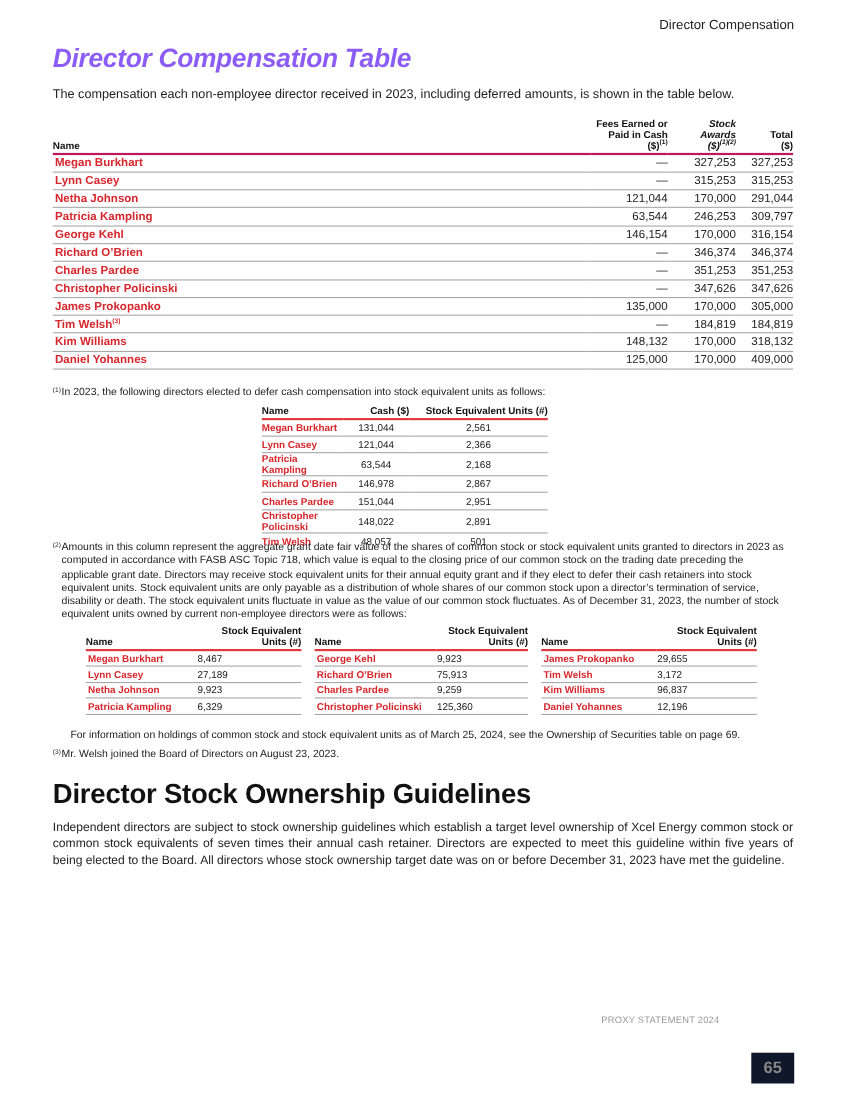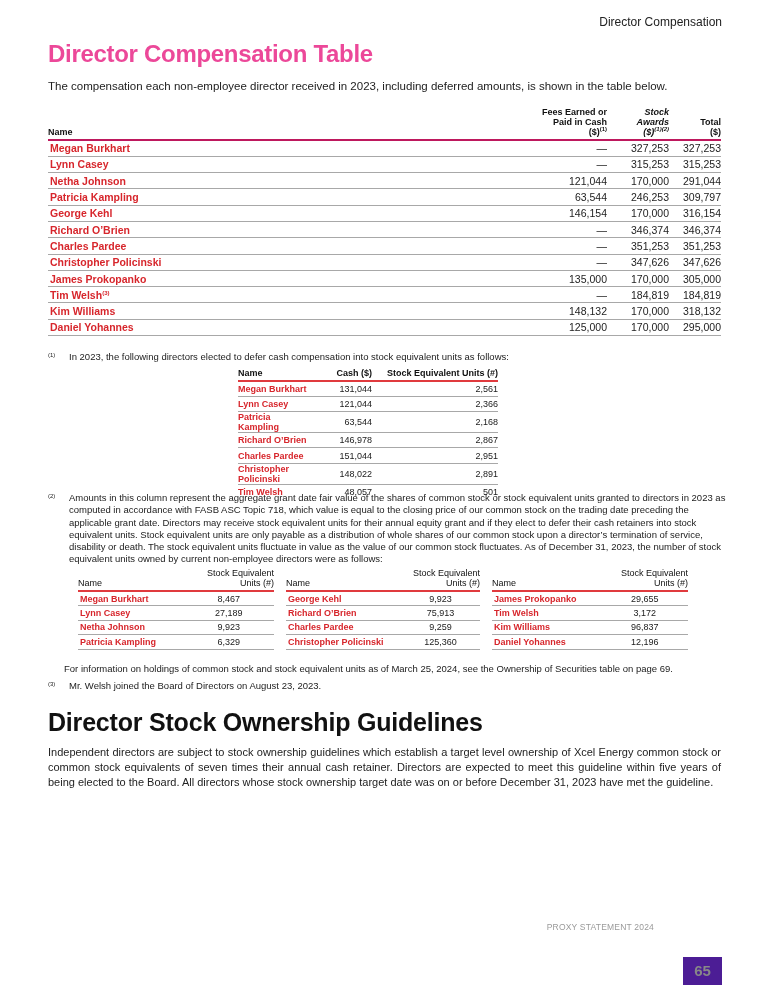--- a/index.html
+++ b/index.html
@@ -9,21 +9,21 @@
     font-family: "Liberation Sans", "DejaVu Sans", sans-serif;
     color: #1a1a1a;
     overflow: hidden;
   }
   .running-header {
     position: absolute; right: 46px; top: 15px;
     font-size: 12px; color: #222; margin-left: 12px;
   }
   .h1 {
     position: absolute; left: 48px; top: 40px;
-    font-size: 24px; font-weight: bold; letter-spacing: -0.3px; color: #ec4899;
+    font-size: 24px; font-weight: bold; letter-spacing: -0.3px; color: #8b5cf6; font-style: italic;
   }
   .intro {
     position: absolute; left: 48px; top: 80px;
     font-size: 11.5px; color: #222;
   }
   
   .main-table {
     position: absolute; left: 48px; top: 107px; width: 673px;
     border-collapse: collapse; font-size: 10.5px;
   }
@@ -42,65 +42,65 @@
   .main-table td.num { text-align: right; color: #222; }
   .col-fees { width: 70px; }
   .col-stock { width: 62px; font-style: italic; }
   .col-total { width: 52px; padding-left: 6px !important; }
   sup { font-size: 6px; vertical-align: super; line-height: 0; }
 
   .fn {
     position: absolute; left: 48px; font-size: 9.5px; line-height: 12.3px; color: #222;
   }
   .fn .mark { position: absolute; left: 0; top: -2px; font-size: 6px; }
-  .fn .txt { position: absolute; left: 21px; width: 660px; }
+  .fn .txt { position: absolute; left: 8px; width: 660px; }
 
   
   .def-table {
     position: absolute; left: 238px; top: 368px; width: 260px;
     border-collapse: collapse; font-size: 9px;
   }
   .def-table th {
     font-weight: bold; color: #111; padding: 0 0 2px 0;
     border-bottom: 2px solid #e03a3e; text-align: left;
   }
   .def-table th.num { text-align: right; }
   .def-table td { height: 15.3px; border-bottom: 1px solid #a8a8a8; padding: 0; }
   .def-table tr:last-child td { border-bottom: none; }
   .def-table td.name { color: #d7262c; font-weight: bold; }
-  .def-table td.num { text-align: right; }
+  .def-table td.num { text-align: center; }
 
   
   .units-table {
     position: absolute; top: 568px; border-collapse: collapse; font-size: 9px;
   }
   .units-table th {
-    font-weight: normal; color: #111; vertical-align: bottom; line-height: 10px;
+    font-weight: bold; color: #111; vertical-align: bottom; line-height: 10px;
     padding: 0 0 2px 0; border-bottom: 2px solid #e03a3e; text-align: left;
   }
   .units-table th.num { text-align: right; }
   .units-table td { height: 14.6px; border-bottom: 1px solid #a8a8a8; padding: 0; }
   .units-table td.name { color: #d7262c; font-weight: bold; padding-left: 2px; }
-  .units-table td.num { text-align: center; }
+  .units-table td.num { text-align: left; }
 
   .h2 {
     position: absolute; left: 48px; top: 708px;
     font-size: 25px; font-weight: bold; letter-spacing: -0.2px; color: #111;
   }
   .body-para {
     position: absolute; left: 48px; top: 745px; width: 673px;
     font-size: 11px; line-height: 14.8px; color: #222; text-align: justify;
   }
   .footer-label {
     position: absolute; right: 114px; top: 922px;
     font-size: 8.5px; color: #9a9a9a; letter-spacing: 0.2px;
   }
   .page-box {
     position: absolute; left: 683px; top: 957px; width: 39px; height: 28px;
-    background: #4c1d95; text-align: center; line-height: 28px;
+    background: #0f172a; text-align: center; line-height: 28px;
     font-size: 15px; font-weight: bold; color: #888;
   }
 </style>
 </head>
 <body>
 
 <div class="running-header">Director Compensation</div>
 
 <h1 class="h1">Director Compensation Table</h1>
 <p class="intro">The compensation each non-employee director received in 2023, including deferred amounts, is shown in the table below.</p>
@@ -189,21 +189,21 @@
       <tr>
         <td class="name"><span>Kim Williams</span><sup style="color:#d7262c;"></sup></td>
         <td class="num">148,132</td>
         <td class="num">170,000</td>
         <td class="num">318,132</td>
       </tr>
       <tr>
         <td class="name"><span>Daniel Yohannes</span><sup style="color:#d7262c;"></sup></td>
         <td class="num">125,000</td>
         <td class="num">170,000</td>
-        <td class="num">295,000</td>
+        <td class="num">409,000</td>
       </tr>
     </tbody>
 </table>
 
 <div class="fn" style="top:351px;">
   <span class="mark">(1)</span>
   <span class="txt">In 2023, the following directors elected to defer cash compensation into stock equivalent units as follows:</span>
 </div>
 
 <table class="def-table">

